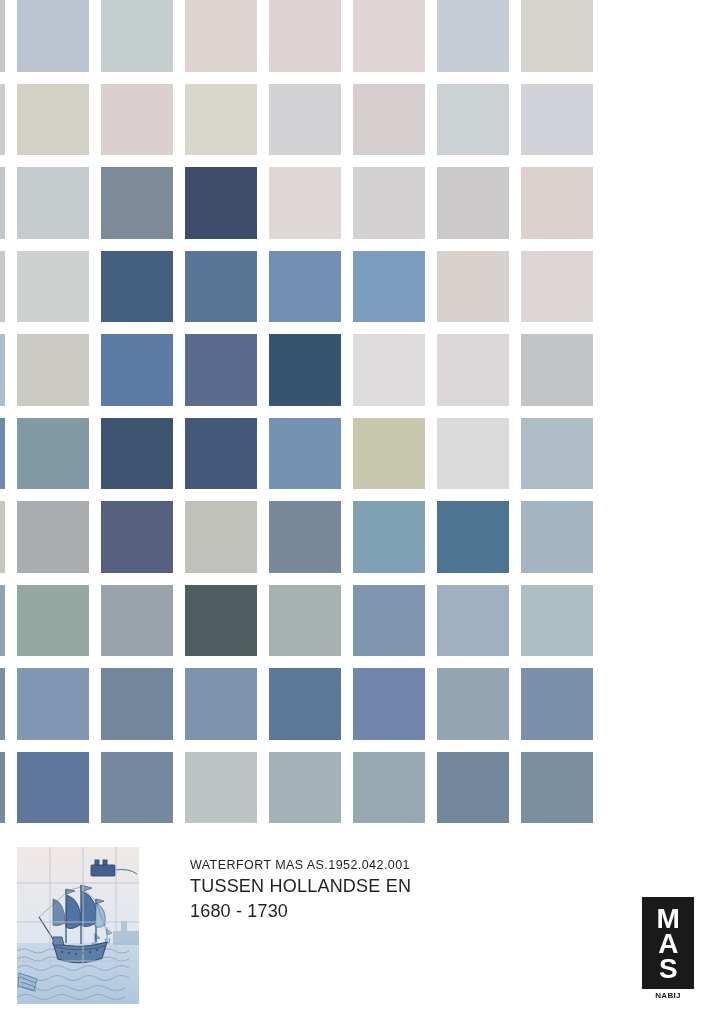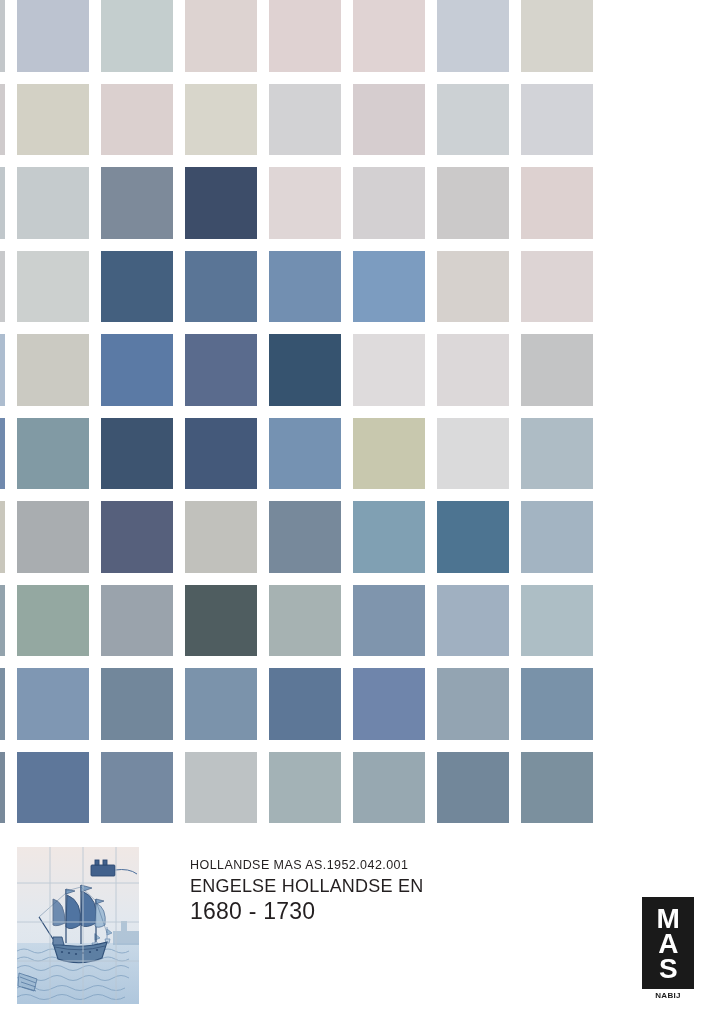--- a/index.html
+++ b/index.html
@@ -86,21 +86,21 @@
     font-size: 18px;
     line-height: 23.5px;
     letter-spacing: 0.012em;
   }
   .cap-artist {
     font-size: 17.5px;
     line-height: 24px;
     letter-spacing: 0.01em;
   }
   .cap-dates {
-    font-size: 23px;
+    font-size: 18px;
     line-height: 24px;
     letter-spacing: 0.01em;
   }
 
   
   #mas-logo {
     position: absolute;
     left: 642px;
     top: 897px;
     width: 52px;
@@ -352,22 +352,22 @@
           <path d="M66 0 L66 157"></path>
           <path d="M99 0 L99 157"></path>
           <path d="M0 36 L122 36"></path>
           <path d="M0 75 L122 75"></path>
           <path d="M0 114 L122 114"></path>
         </g>
       </svg>
     </div>
 
     <div id="caption-text">
-      <div class="cap-line cap-collection">HOLLANDSE MAS AS.1952.042.001</div>
-      <div class="cap-line cap-title">ENGELSE HOLLANDSE EN</div>
+      <div class="cap-line cap-collection">WATERFORT MAS AS.1952.042.001</div>
+      <div class="cap-line cap-title">TUSSEN HOLLANDSE EN</div>
       <div class="cap-line cap-dates">1680 - 1730</div>
     </div>
   </div>
 
   <div id="mas-logo">
     <div id="mas-logo-box">
       <div id="mas-logo-letters">
         <span class="mas-letter">M</span>
         <span class="mas-letter">A</span>
         <span class="mas-letter">S</span>

